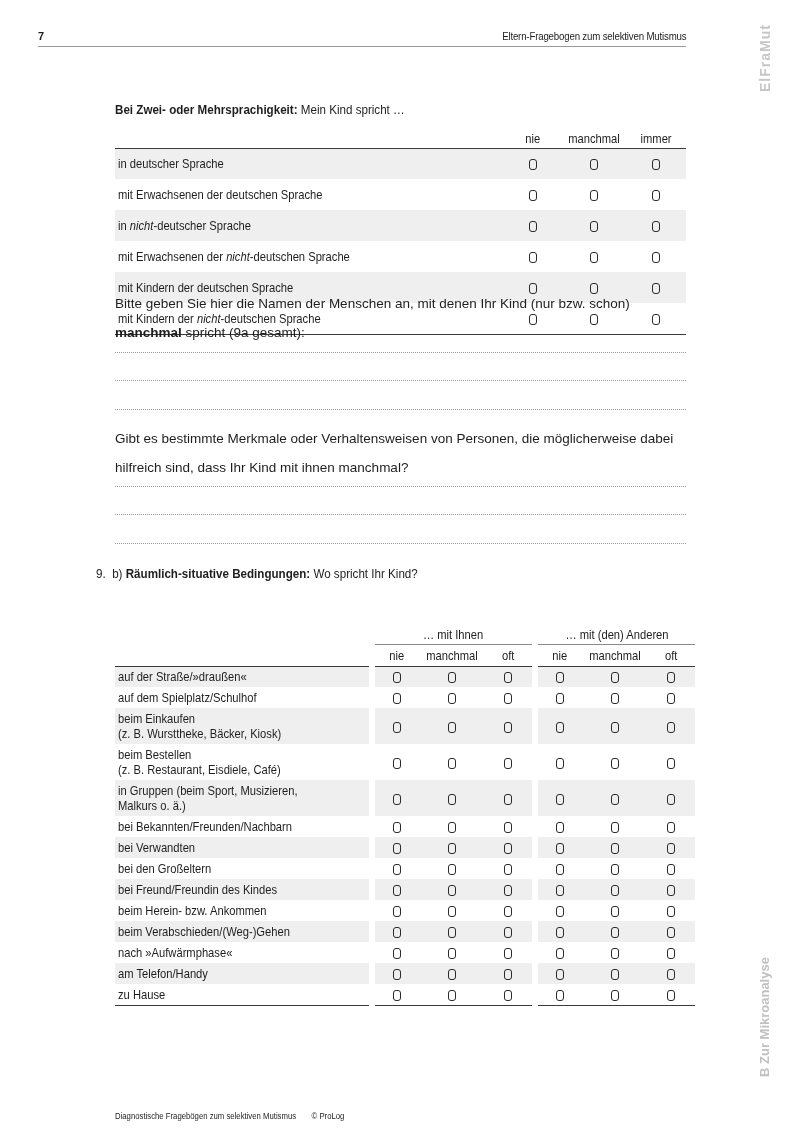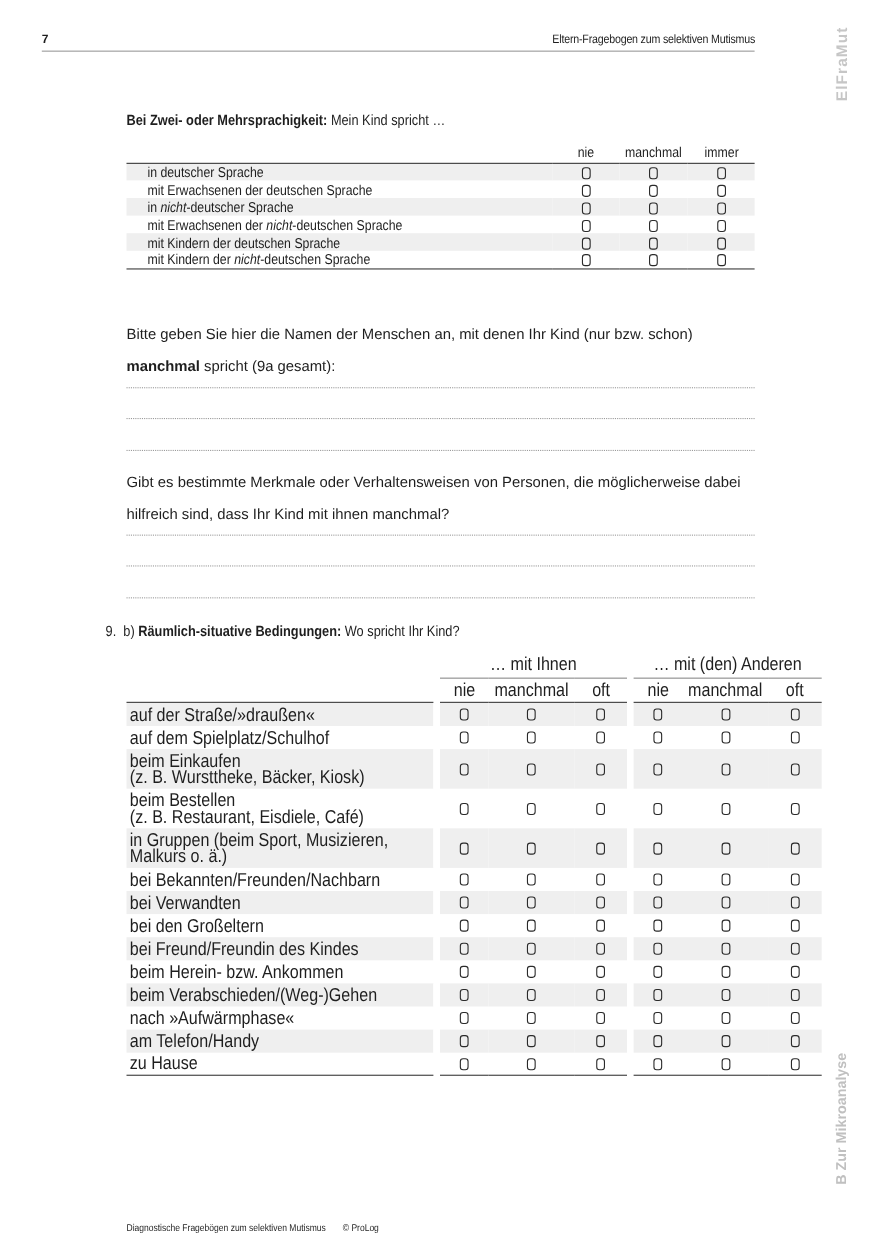--- a/index.html
+++ b/index.html
@@ -16,36 +16,36 @@
   .cond { display: inline-block; transform: scaleX(0.86); transform-origin: left; white-space: nowrap; }
 
   .sec1-title { position: absolute; left: 115px; top: 102px; font-size: 13.5px; }
   .sec1-title b { font-weight: bold; }
 
   table { border-collapse: collapse; }
   .t1 { position: absolute; left: 115px; top: 128px; width: 571px; font-size: 13px; }
   .t1 th { font-weight: normal; height: 20px; padding: 0; text-align: center; vertical-align: bottom; padding-bottom: 2px; }
   .t1 thead tr { border-bottom: 1.5px solid #3a3a3a; }
   .t1 tbody tr:last-child { border-bottom: 1.5px solid #3a3a3a; }
-  .t1 td { height: 16px; padding: 0 19px; }
+  .t1 td { height: 31px; padding: 0 3px; }
   .t1 tbody tr:nth-child(odd) { background: #efefef; }
   .t1 .lbl { width: 388px; }
   .t1 .c { text-align: center; width: 61px; }
   .t1 .c.m { width: 62px; }
 
   .radio { display: inline-block; width: 8px; height: 11px; border: 1.3px solid #2a2a2a; border-radius: 3px; vertical-align: middle; }
 
   .prompt { position: absolute; left: 115px; font-size: 13.5px; line-height: 29px; width: 580px; }
   .prompt b { font-weight: bold; }
   .dotline { position: absolute; left: 115px; width: 571px; border-top: 1px dotted #9a9a9a; height: 0; }
 
   .sec2-title { position: absolute; left: 96px; top: 566px; font-size: 13.5px; text-decoration: underline; }
   .sec2-title b { font-weight: bold; }
 
-  .t2 { position: absolute; left: 115px; top: 594px; font-size: 17px; }
+  .t2 { position: absolute; left: 115px; top: 624px; font-size: 13px; }
   .t2 td, .t2 th { padding: 0; }
   .t2 .grp th { font-weight: normal; height: 20px; text-align: center; vertical-align: bottom; padding-bottom: 2px; }
   .t2 .grp .g { border-bottom: 1.3px solid #8a8a8a; }
   .t2 .sub th { font-weight: normal; height: 22px; text-align: center; border-bottom: 1.5px solid #3a3a3a; }
   .t2 .sub th.blank { border-bottom: 1.5px solid #3a3a3a; }
   .t2 .sub th.gap, .t2 .grp th.gap { border-bottom: none; width: 6px; }
   .t2 td.gap { width: 6px; background: #ffffff !important; }
   .t2 .lbl { width: 254px; padding: 0 3px; line-height: 15px; }
   .t2 .c { text-align: center; }
   .t2 .w-n { width: 44px; }

